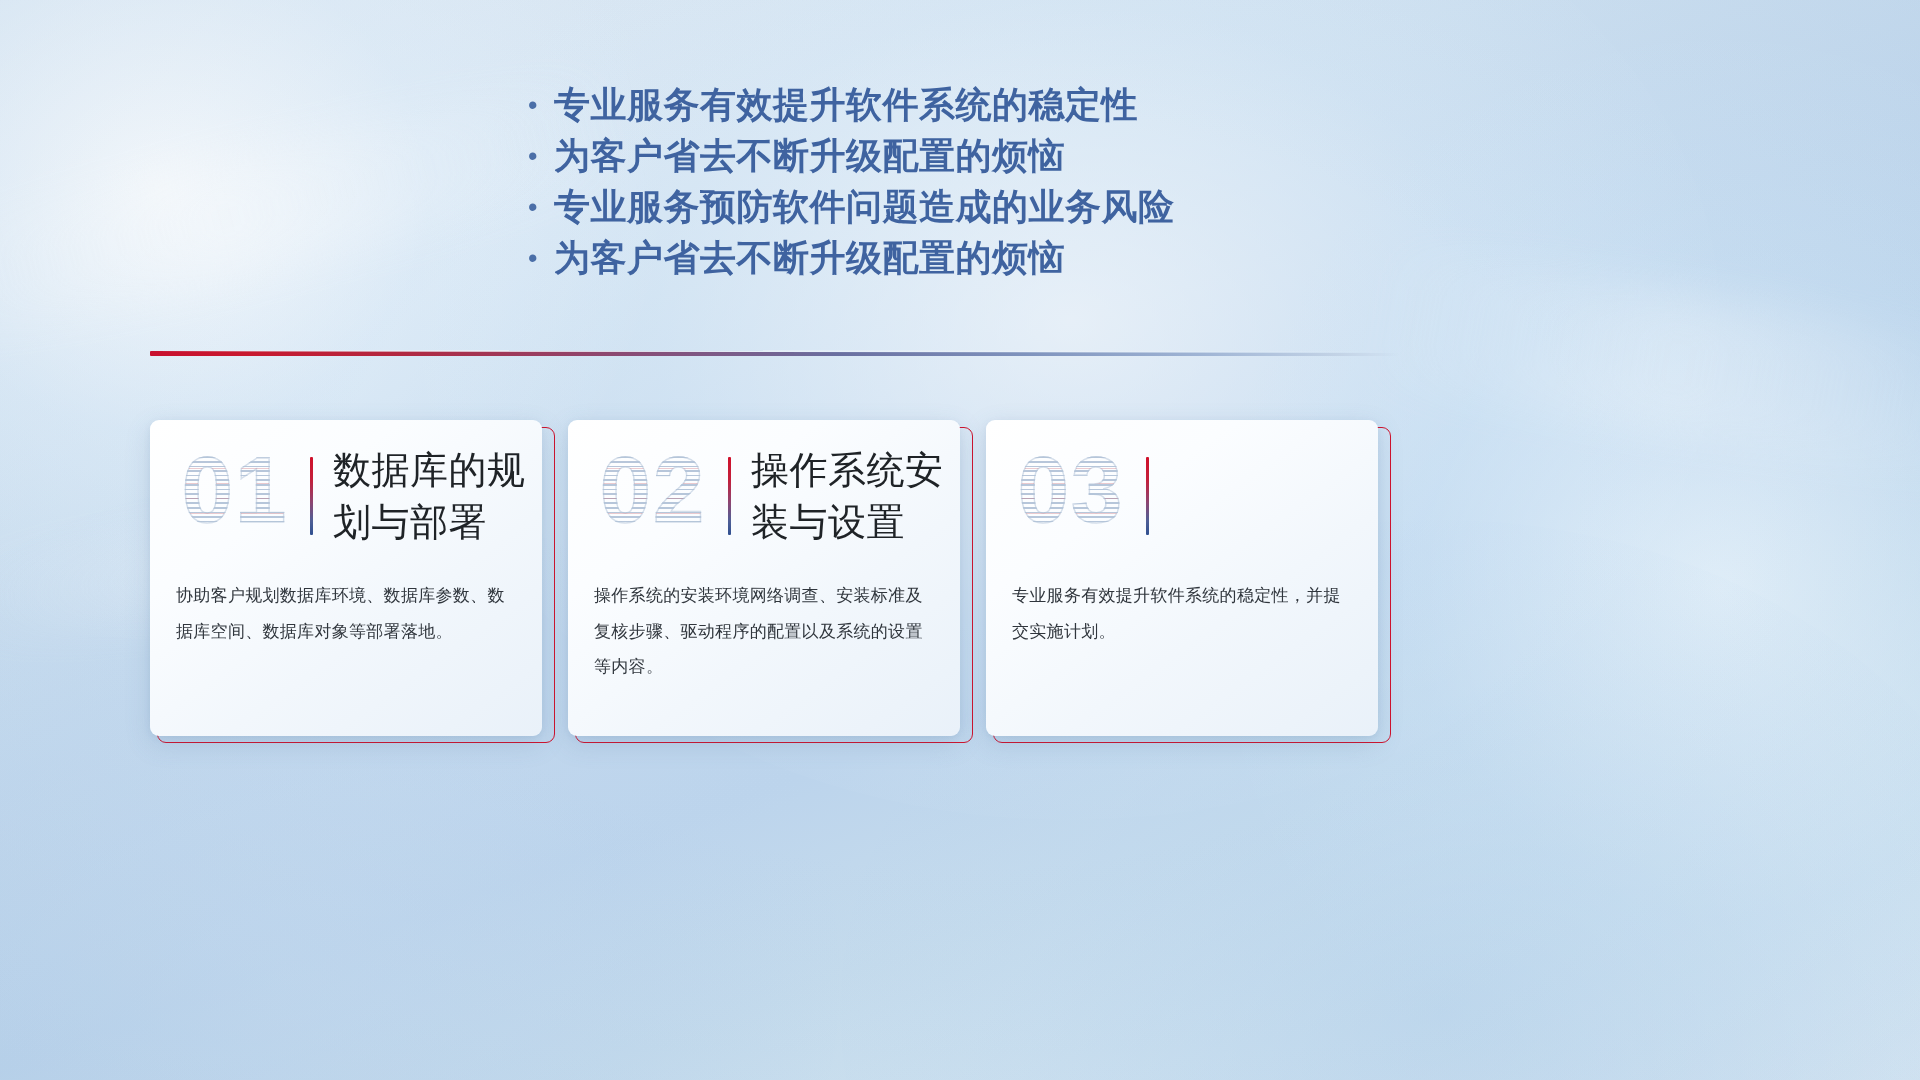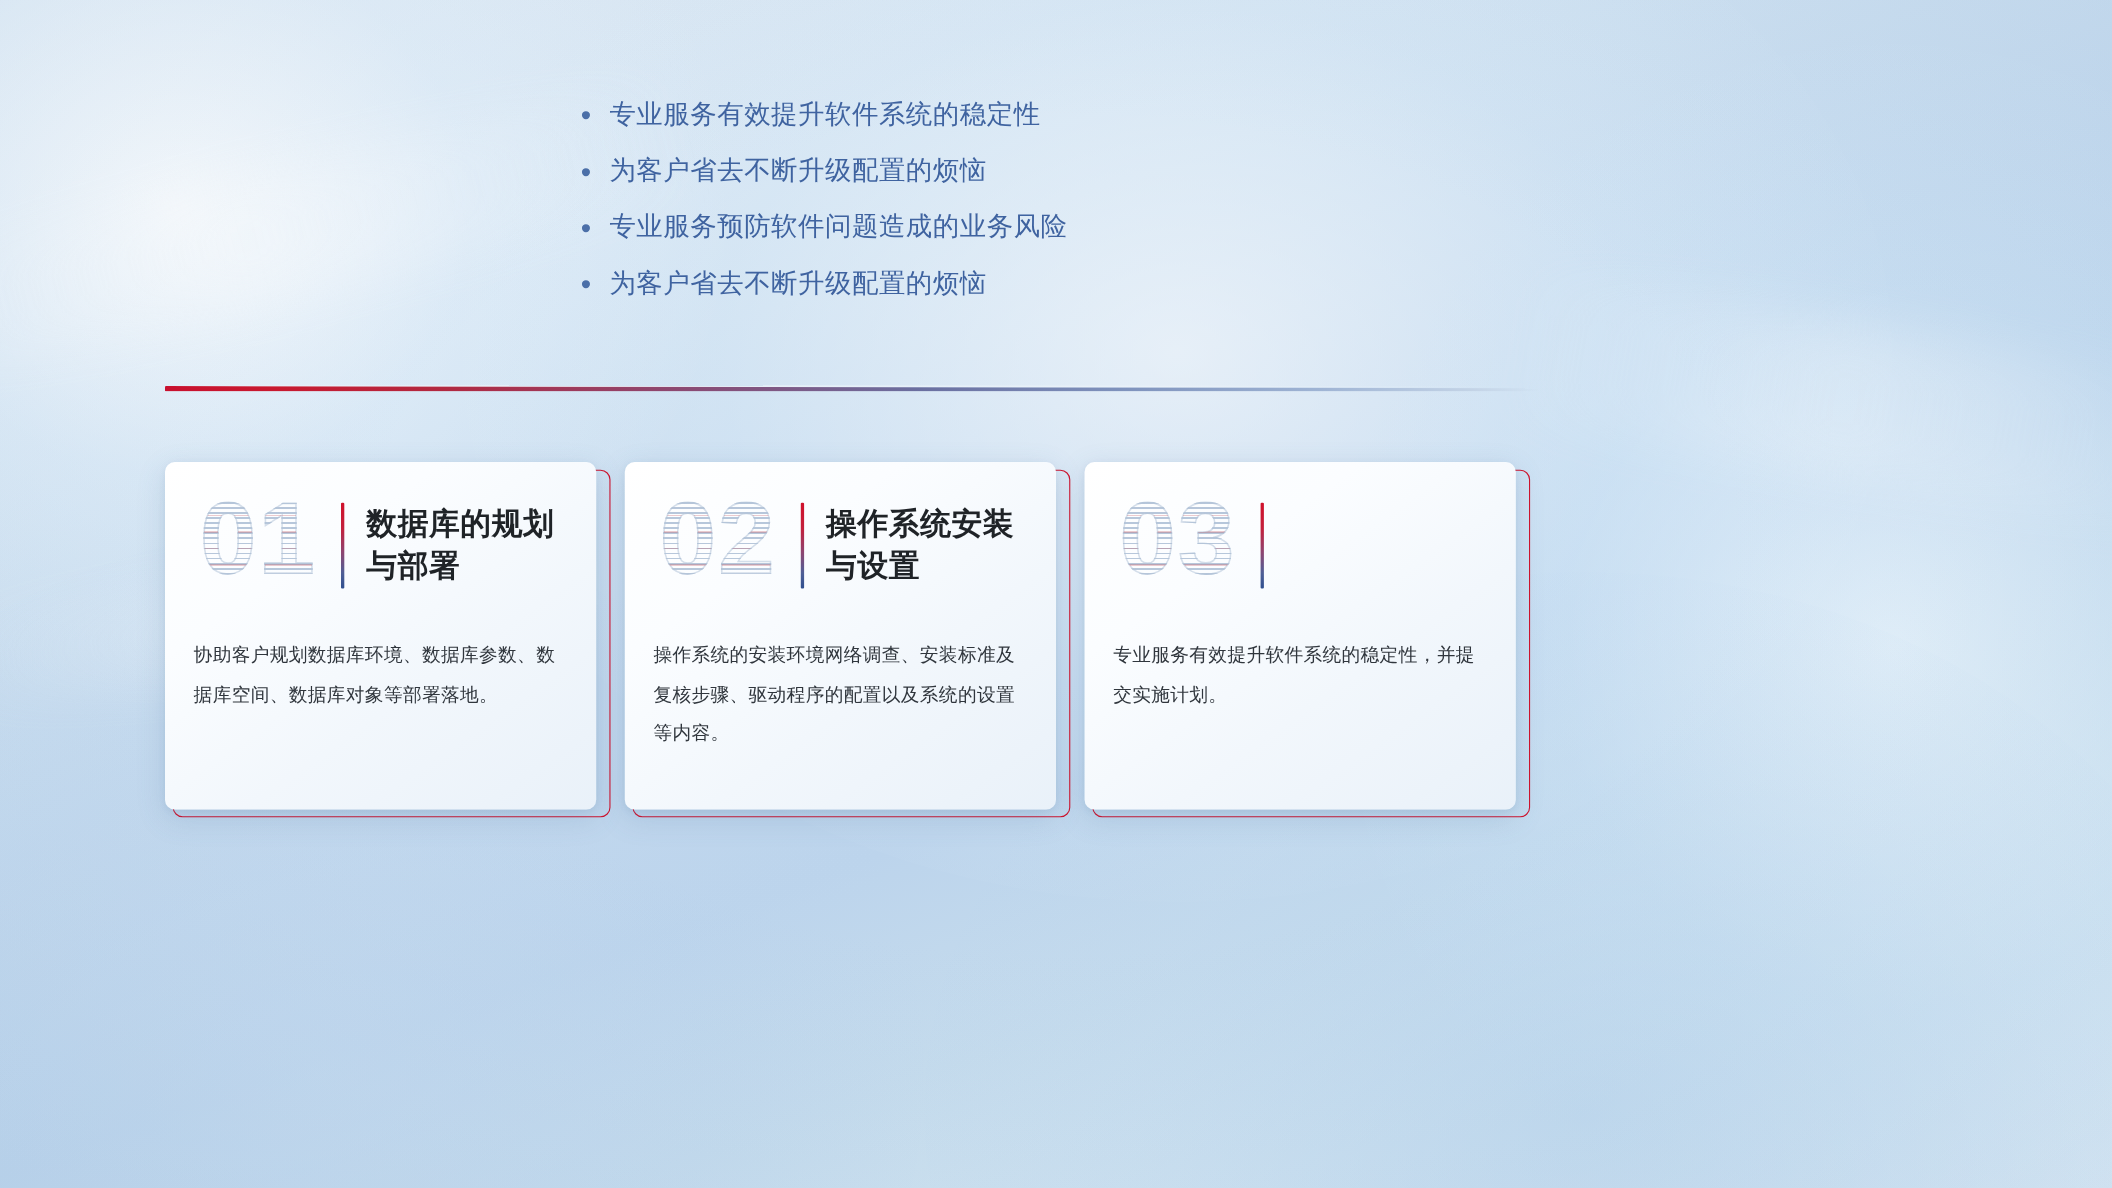--- a/index.html
+++ b/index.html
@@ -96,26 +96,26 @@
   .bullet-dot {
     width: 34px;
     flex: 0 0 34px;
     color: #4b6fa8;
     font-size: 27px;
     line-height: 34px;
     text-align: left;
     padding-left: 8px;
   }
   .bullet-text {
-    font-size: 24px;
+    font-size: 36px;
     color: #3f63a0;
     letter-spacing: 0.5px;
     line-height: 34px;
     white-space: nowrap;
-    font-weight: 400;
+    font-weight: 700;
   }
 
   
   #divider-wrap {
     position: absolute;
     left: 150px;
     top: 345px;
     width: 1250px;
     height: 20px;
     z-index: 4;
@@ -233,22 +233,22 @@
   .head-bar {
     flex: 0 0 3px;
     width: 3px;
     height: 78px;
     margin: 0 20px 0 6px;
     background: linear-gradient(180deg, #d0112b 0%, #c3203c 30%, #8d4571 58%, #4f5f96 82%, #2f4f8f 100%);
     border-radius: 1px;
   }
   .card-title {
     flex: 1 1 auto;
-    font-size: 28px;
-    font-weight: 700;
+    font-size: 38px;
+    font-weight: 400;
     color: #1f2327;
     line-height: 1.38;
     letter-spacing: 0.5px;
   }
   .card-body {
     padding: 6px 26px 0 26px;
     font-size: 17px;
     line-height: 2.1;
     color: #30363d;
     letter-spacing: 0.3px;

